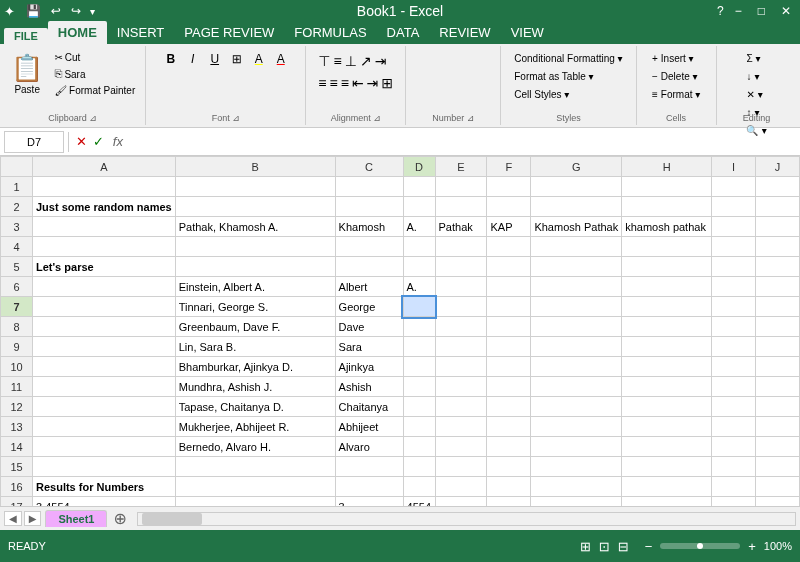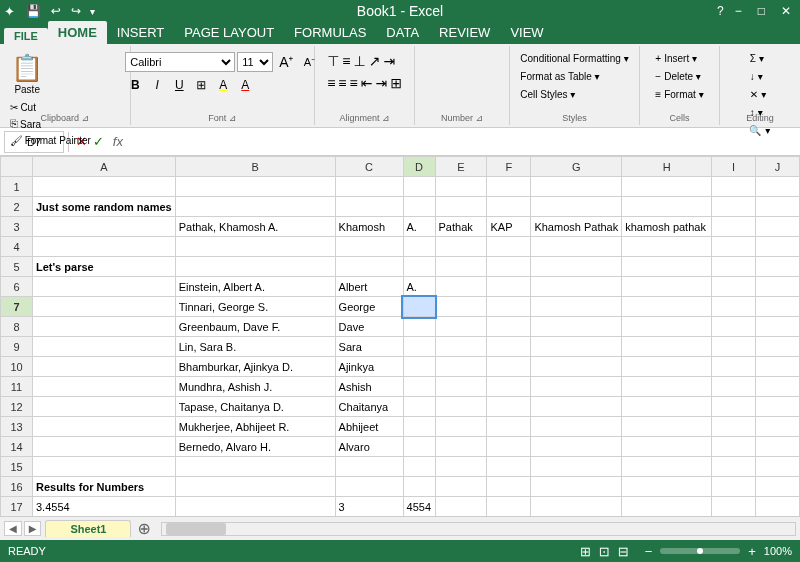--- a/index.html
+++ b/index.html
@@ -180,34 +180,34 @@
       padding: 0 3px;
       height: 20px;
       background: white;
       color: #000;
     }
 
     
     .status-bar {
       background: #217346;
       color: white;
-      height: 22px;
+      height: 32px;
       display: flex;
       align-items: center;
       justify-content: space-between;
       padding: 0 8px;
       font-size: 11px;
     }
     .sheet-tab {
-      padding: 2px 24px;
+      padding: 2px 12px;
       font-size: 11px;
       cursor: pointer;
       border: 1px solid #ccc;
       border-bottom: none;
-      background: #fef9c3;
+      background: #f0abfc;
       color: #217346;
       font-weight: bold;
       border-radius: 3px 3px 0 0;
     }
     .sheet-tab-add {
       cursor: pointer;
       font-size: 16px;
       color: #666;
       padding: 0 6px;
       border-radius: 50%;
@@ -245,21 +245,21 @@
       <span style="color:white; font-size:12px; cursor:pointer; padding:0 5px;">−</span>
       <span style="color:white; font-size:12px; cursor:pointer; padding:0 5px;">□</span>
       <span style="color:white; font-size:12px; cursor:pointer; padding:0 5px;">✕</span>
     </div>
   </div>
 
   <div class="ribbon-tabs">
     <div style="background:#f0f0f0; color:#217346; font-weight:bold; padding:2px 10px; font-size:11px; border-radius:2px 2px 0 0; cursor:pointer;">FILE</div>
     <div class="ribbon-tab active">HOME</div>
     <div class="ribbon-tab">INSERT</div>
-    <div class="ribbon-tab">PAGE LAYOUT</div>
+    <div class="ribbon-tab">PAGE REVIEW</div>
     <div class="ribbon-tab">FORMULAS</div>
     <div class="ribbon-tab">DATA</div>
     <div class="ribbon-tab">REVIEW</div>
     <div class="ribbon-tab">VIEW</div>
   </div>
 
   <div class="ribbon" style="height:84px;">
 
     <div class="ribbon-group" style="min-width:80px;">
       <div class="ribbon-group-content" style="flex-direction:row; align-items:flex-start; gap:2px;">
@@ -280,30 +280,20 @@
               <span>🖌</span>
               <span>Format Painter</span>
             </div>
         </div>
       </div>
       <span class="ribbon-group-label">Clipboard ⊿</span>
     </div>
 
     <div class="ribbon-group" style="min-width:160px;">
       <div class="ribbon-group-content" style="flex-direction:column; padding-bottom:14px;">
-        <div class="font-group-row">
-          <select class="font-select">
-            <option>Calibri</option>
-          </select>
-          <select class="font-size-select">
-            <option>11</option>
-          </select>
-          <span class="font-btn" style="font-size:14px;">A⁺</span>
-          <span class="font-btn" style="font-size:11px;">A⁻</span>
-        </div>
         <div class="font-group-row">
           <span class="font-btn bold">B</span>
           <span class="font-btn italic">I</span>
           <span class="font-btn underline">U</span>
           <span class="font-btn">⊞</span>
           <span class="font-btn" style="text-decoration:underline; text-decoration-color:#ffff00;">A</span>
           <span class="font-btn" style="text-decoration:underline; text-decoration-color:red;">A</span>
         </div>
       </div>
       <span class="ribbon-group-label">Font ⊿</span>

